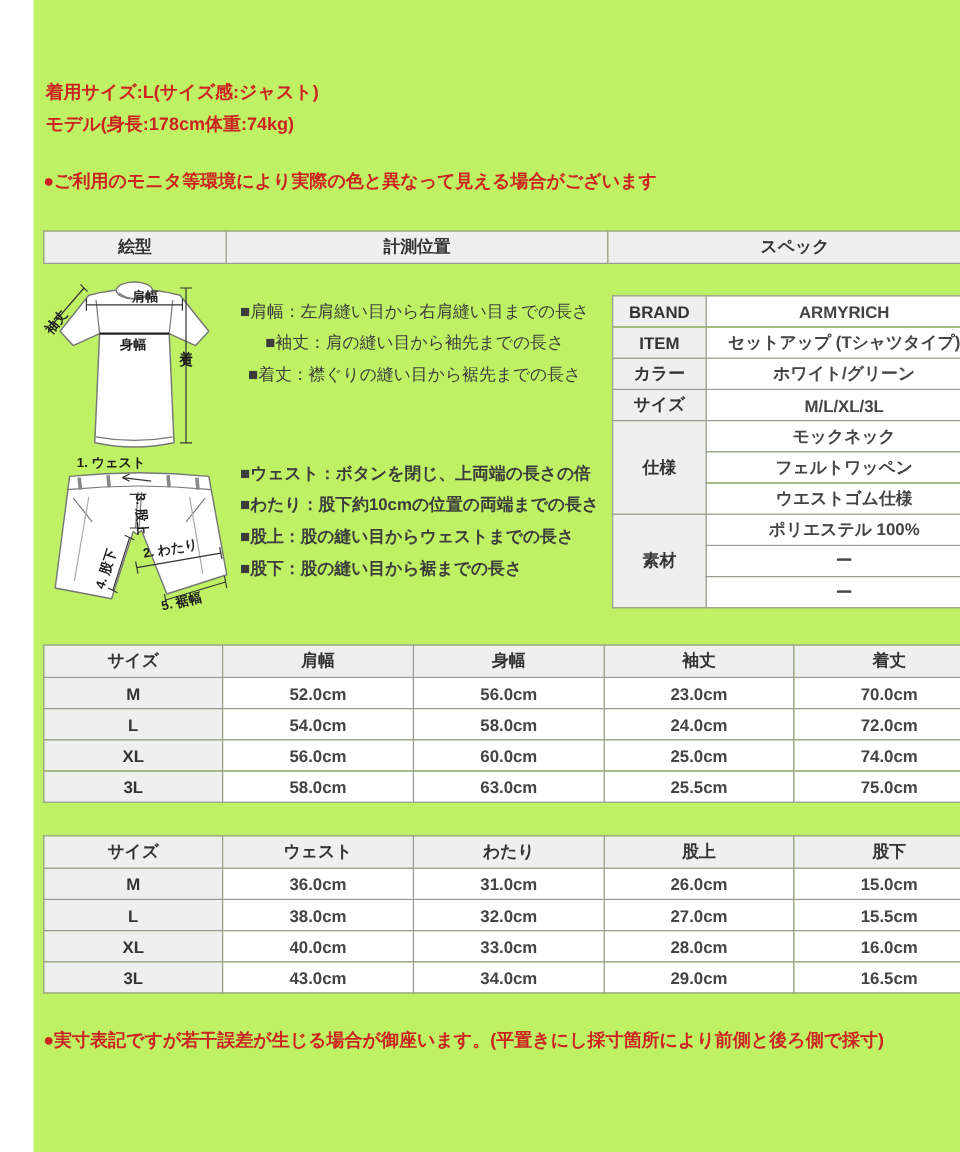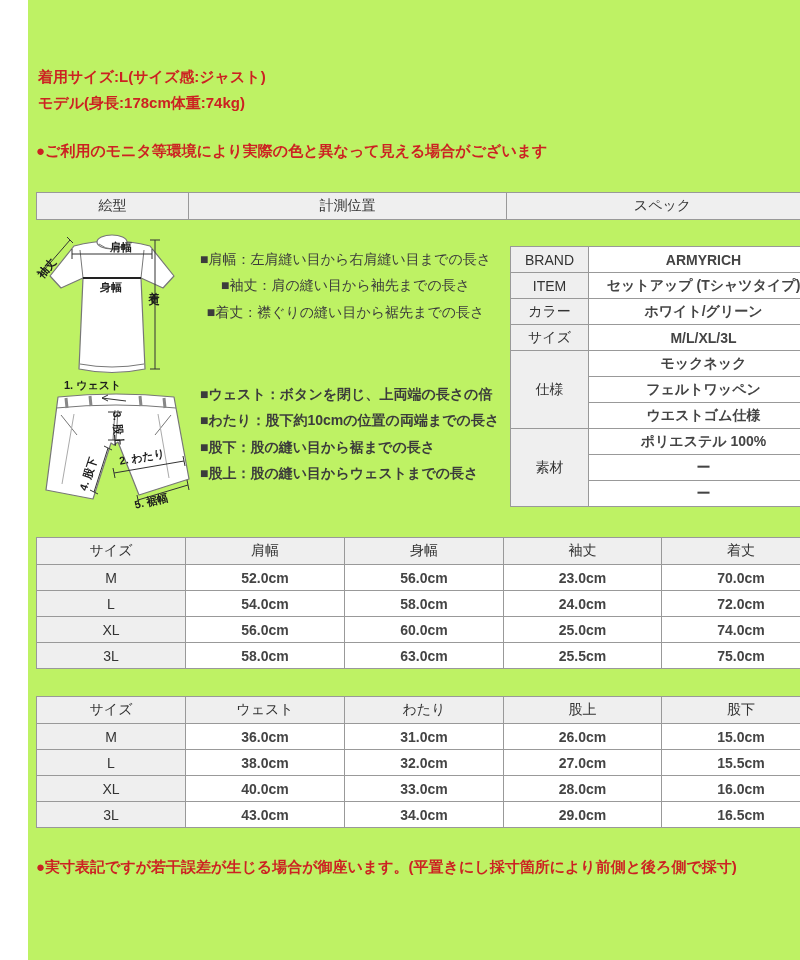--- a/index.html
+++ b/index.html
@@ -8,21 +8,21 @@
   .page { position:relative; width:800px; height:960px; overflow:hidden; background:#bef264;margin-left:28px; }
 
   .red-note { position:absolute; left:8px; color:#cc2222; font-weight:bold; font-size:15px; white-space:nowrap; }
   #wear-size   { top:68px;  left:10px; }
   #model-info  { top:94px;  left:10px; }
   #monitor-note{ top:142px; }
   #bottom-note { top:858px; }
 
   table { border-collapse:collapse; table-layout:fixed; }
   th,td { border:1px solid #999; font-size:14px; text-align:center; vertical-align:middle; overflow:hidden; white-space:nowrap; }
-  th { background:#efefef; font-weight:normal; color:#333; }
+  th { background:#efefef; font-weight:bold; color:#333; }
   td { color:#444; background:#fff;font-weight:bold; }
 
   #info-header { position:absolute; left:8px; top:192px; width:782px; }
   #info-header th { height:27px; }
 
   #spec-table { position:absolute; left:482px; top:246px; width:308px; }
   #spec-table th, #spec-table td { height:26px; }
   #spec-table td.sub { border-top-color:#b5b5b5; }
 
   .desc-list { position:absolute; left:172px; list-style:none; font-size:14px; color:#3c3c3c; }
@@ -127,22 +127,22 @@
   </div>
 
   <ul id="desc-shirt" class="desc-list">
       <li>■肩幅：左肩縫い目から右肩縫い目までの長さ</li>
       <li>■袖丈：肩の縫い目から袖先までの長さ</li>
       <li>■着丈：襟ぐりの縫い目から裾先までの長さ</li>
     </ul>
   <ul id="desc-shorts" class="desc-list">
       <li>■ウェスト：ボタンを閉じ、上両端の長さの倍</li>
       <li>■わたり：股下約10cmの位置の両端までの長さ</li>
+      <li>■股上：股の縫い目からウェストまでの長さ</li>
       <li>■股下：股の縫い目から裾までの長さ</li>
-      <li>■股上：股の縫い目からウェストまでの長さ</li>
     </ul>
 
   <table id="spec-table">
     <colgroup>
         <col style="width:78px">
         <col style="width:230px">
       </colgroup>
     <tbody id="spec-body">
         <tr>
           <th rowspan="1">BRAND</th>

